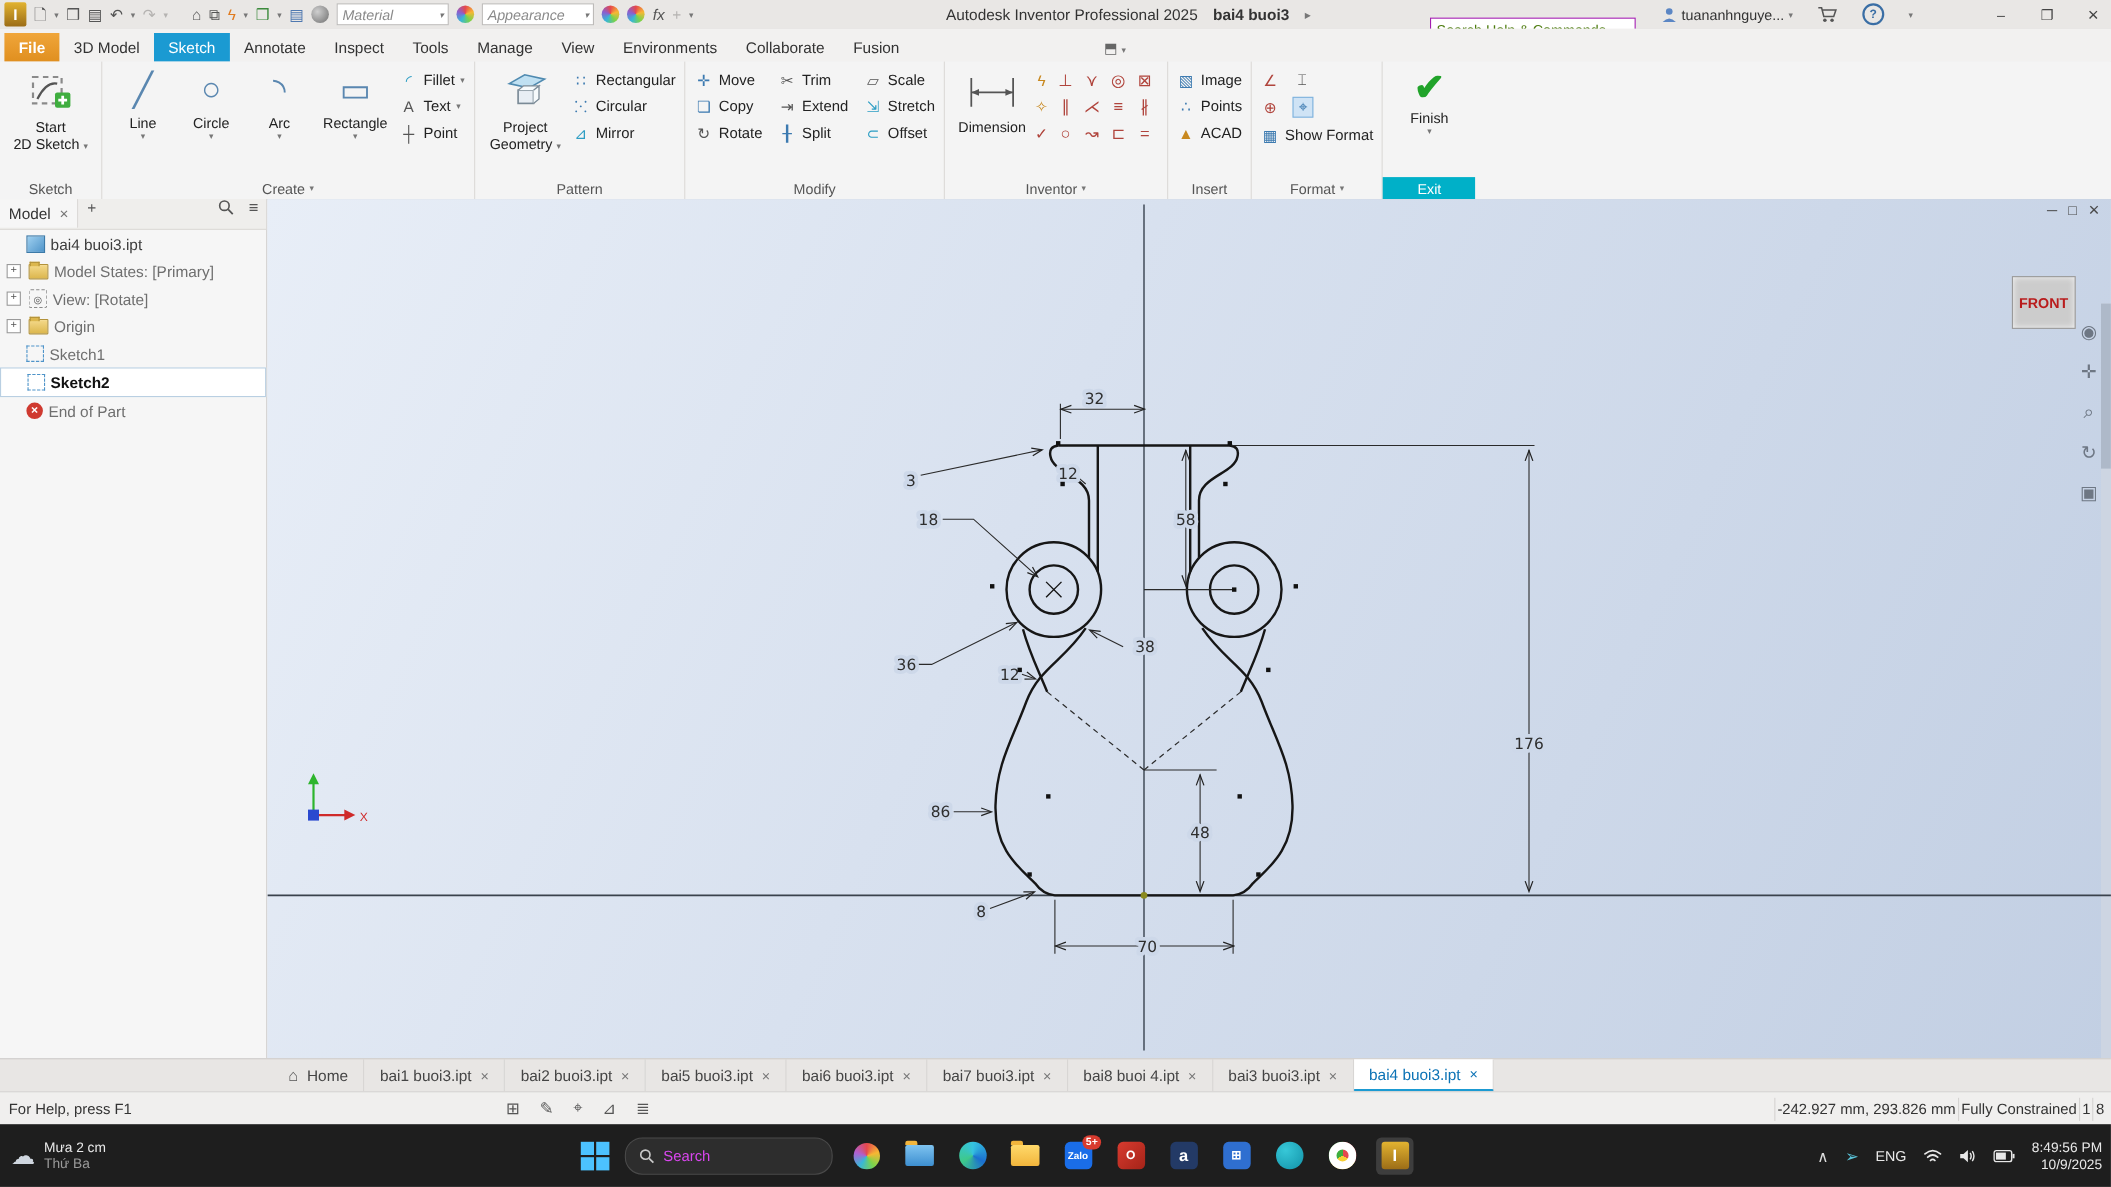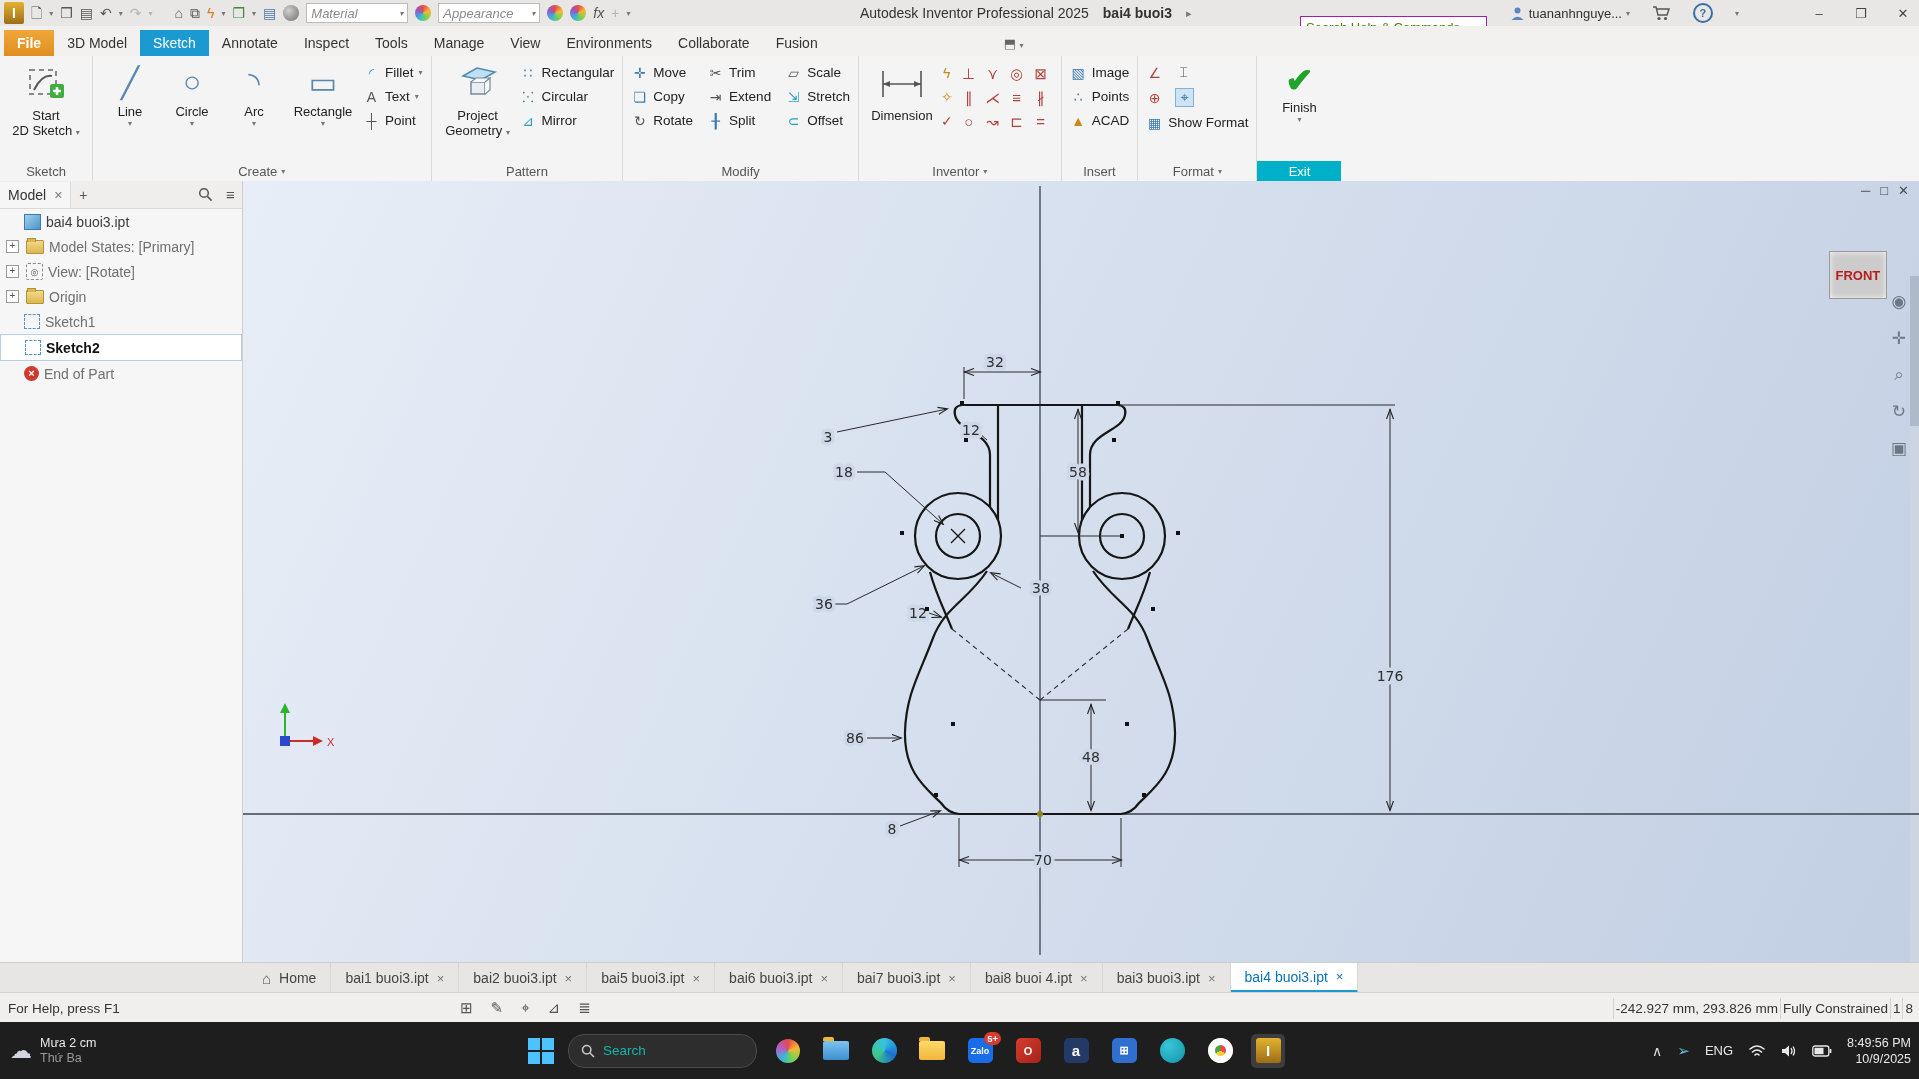--- a/index.html
+++ b/index.html
@@ -56,21 +56,21 @@
   .cgrid{display:grid;grid-template-columns:repeat(4,24px);grid-auto-rows:24px;padding-top:2px;}
   .cgrid .cc{color:#b0443c;font-size:15px;text-align:center;line-height:24px;}
   .ccol{display:flex;flex-direction:column;gap:2px;padding-top:2px;}
   .ccol .cc{font-size:14px;text-align:center;line-height:22px;}
   .hl{background:#cfe3f5;border:1px solid #7fb2dd;}
   .finish-check{color:#21a32a;font-size:34px;font-weight:bold;line-height:40px;}
   .exitlabel{background:#00b0c8;color:#fff;}
   
   .workspace{position:absolute;left:0;top:181px;width:1919px;height:781px;display:flex;}
   .browser{width:242px;background:#f6f6f6;border-right:1px solid #cfcdcb;font-size:14px;}
-  .btabbar{height:27px;background:#efeeec;display:flex;align-items:center;border-bottom:1px solid #dcdad8;}
+  .btabbar{height:27px;background:#efeeec;display:flex;align-items:flex-start;border-bottom:1px solid #dcdad8;}
   .btab{background:#f6f6f6;height:26px;display:flex;align-items:center;gap:8px;padding:0 8px;
         border-right:1px solid #dcdad8;color:#333;}
   .btplus{padding:0 8px;color:#555;}
   .bspacer{flex:1;}
   .bico{color:#555;padding:0 7px;font-size:15px;}
   .trow{display:flex;align-items:center;gap:5px;height:25px;color:#3c3c3c;padding-left:6px;}
   .expander{width:11px;height:11px;border:1px solid #9a9a9a;background:#fff;color:#555;font-size:10px;
             line-height:9px;text-align:center;margin-right:2px;}
   .noexp{width:13px;}
   .cube{width:15px;height:14px;background:linear-gradient(135deg,#9fd0f0,#4f94c9);border:1px solid #3c7aa8;}
@@ -115,21 +115,21 @@
   .taskbar{position:absolute;left:0;top:1022px;width:1919px;height:57px;background:#1e1e1e;
            color:#e8e8e8;display:flex;align-items:center;}
   .weather{display:flex;align-items:center;gap:8px;padding-left:10px;width:200px;}
   .wcloud{font-size:22px;color:#cfd6df;}
   .wtxt{display:flex;flex-direction:column;font-size:12.5px;line-height:15px;}
   .wtxt .sub{color:#9a9a9a;}
   .tb-center{position:absolute;left:528px;display:flex;align-items:center;gap:14px;height:57px;}
   .startbtn{width:26px;height:26px;display:grid;grid-template-columns:12px 12px;gap:2px;}
   .startbtn div{background:#4cc2ff;width:12px;height:12px;}
   .searchpill{width:175px;height:32px;background:#2d2d2d;border:1px solid #4a4a4a;border-radius:16px;
-              display:flex;align-items:center;gap:8px;padding-left:12px;color:#14b8a6;font-size:13.5px;}
+              display:flex;align-items:center;gap:8px;padding-left:12px;color:#d946ef;font-size:13.5px;}
   .appicon{width:34px;height:34px;display:flex;align-items:center;justify-content:center;
            border-radius:5px;position:relative;font-size:20px;}
   .ai-ball{width:24px;height:24px;border-radius:50%;
            background:conic-gradient(#e5484d,#f7b733,#7bd34a,#38b6d8,#b05fd0,#e5484d);}
   .ai-folder{width:26px;height:19px;background:linear-gradient(#ffd96a,#f2b53c);border-radius:2px;position:relative;}
   .ai-folder:before{content:"";position:absolute;top:-4px;left:0;width:11px;height:4px;
            background:#f2b53c;border-radius:2px 2px 0 0;}
   .ai-circle{width:25px;height:25px;border-radius:50%;}
   .ai-sq{width:25px;height:25px;border-radius:5px;color:#fff;display:flex;align-items:center;
          justify-content:center;font-size:11px;font-weight:bold;}

